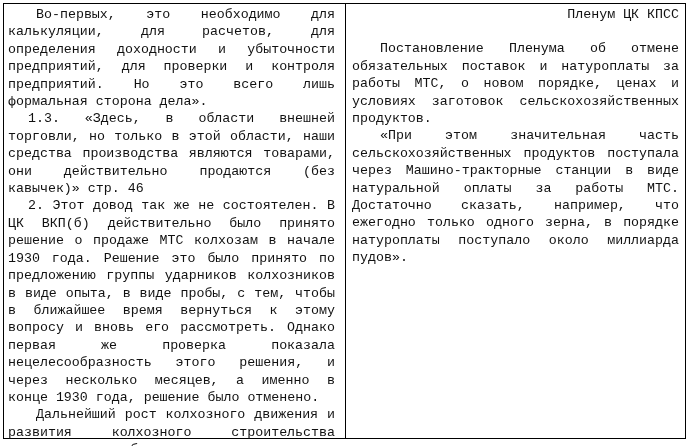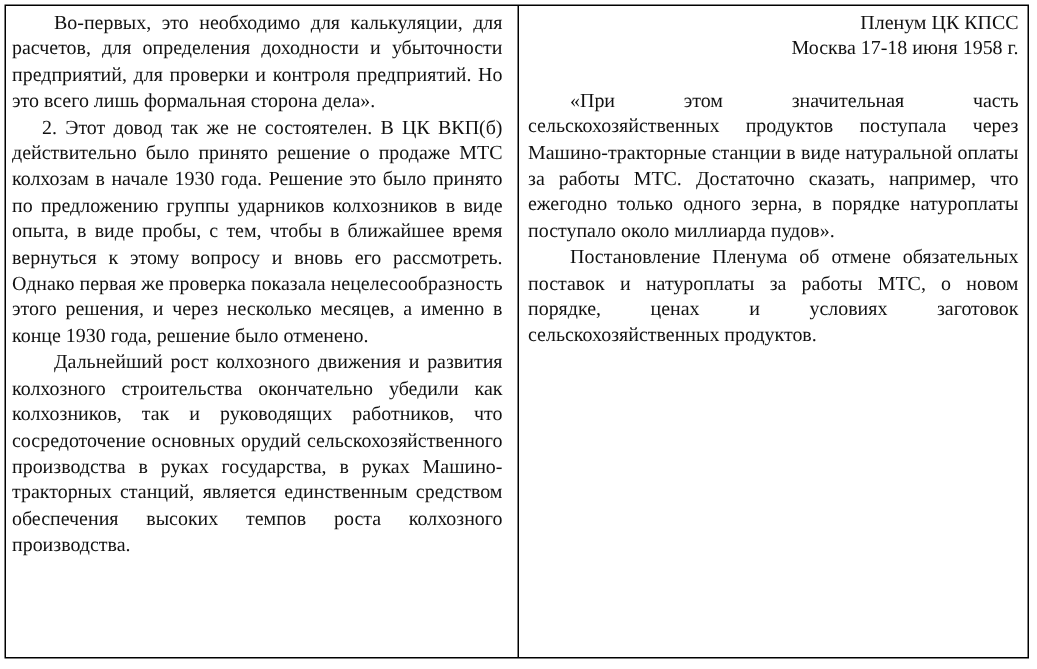--- a/index.html
+++ b/index.html
@@ -5,42 +5,42 @@
     html, body { margin: 0; padding: 0; background: #ffffff; }
     body { width: 691px; height: 446px; position: relative; overflow: hidden; }
     .table {
       position: absolute; left: 3px; top: 3px;
       width: 683px; height: 436px;
       border: 1px solid #000; box-sizing: border-box;
       display: flex;
     }
     .col {
       box-sizing: border-box; height: 100%;
-      font-family: Liberation Serif, serif;
+      font-family: Liberation Mono, monospace;
       font-size: 13.3px; line-height: 17.4px; color: #111;
       text-align: justify;
     }
     .col.left { width: 342px; border-right: 1px solid #000; padding: 2px 10px 0 4px; }
     .col.right { flex: 1; padding: 2px 6px 0 6px; }
     p { margin: 0; text-indent: 28px; }
     p.indent-small { text-indent: 20px; }
     .header-line { text-align: right; text-indent: 0; }
     .h1 { padding-left: 136px; }
     .h2 { padding-left: 146px; }
     .spacer { height: 17px; }
   </style>
 </head>
 <body>
 
 <div class="table">
   <div class="col left">
     <p>Во-первых, это необходимо для калькуляции, для расчетов, для определения доходности и убыточности предприятий, для проверки и контроля предприятий. Но это всего лишь формальная сторона дела».</p>
+    <p class="indent-small">1.3. «Здесь, в области внешней торговли, но только в этой области, наши средства производства являются товарами, они действительно продаются (без кавычек)» стр. 46</p>
     <p class="indent-small">2. Этот довод так же не состоятелен. В ЦК ВКП(б) действительно было принято решение о продаже МТС колхозам в начале 1930 года. Решение это было принято по предложению группы ударников колхозников в виде опыта, в виде пробы, с тем, чтобы в ближайшее время вернуться к этому вопросу и вновь его рассмотреть. Однако первая же проверка показала нецелесообразность этого решения, и через несколько месяцев, а именно в конце 1930 года, решение было отменено.</p>
     <p>Дальнейший рост колхозного движения и развития колхозного строительства окончательно убедили как колхозников, так и руководящих работников, что сосредоточение основных орудий сельскохозяйственного производства в руках государства, в руках Машино-тракторных станций, является единственным средством обеспечения высоких темпов роста колхозного производства.</p>
   </div>
   <div class="col right">
     <p class="header-line h1">Пленум ЦК КПСС</p>
-    <p class="header-line h2">Москва 17-18 июня 1958 г.</p>
     <div class="spacer"></div>
+    <p>Постановление Пленума об отмене обязательных поставок и натуроплаты за работы МТС, о новом порядке, ценах и условиях заготовок сельскохозяйственных продуктов.</p>
     <p>«При этом значительная часть сельскохозяйственных продуктов поступала через Машино-тракторные станции в виде натуральной оплаты за работы МТС.  Достаточно сказать, например, что ежегодно только одного зерна, в порядке натуроплаты поступало около миллиарда пудов».</p>
-    <p>Постановление Пленума об отмене обязательных поставок и натуроплаты за работы МТС, о новом порядке, ценах и условиях заготовок сельскохозяйственных продуктов.</p>
   </div>
 </div>
 
 </body></html>

